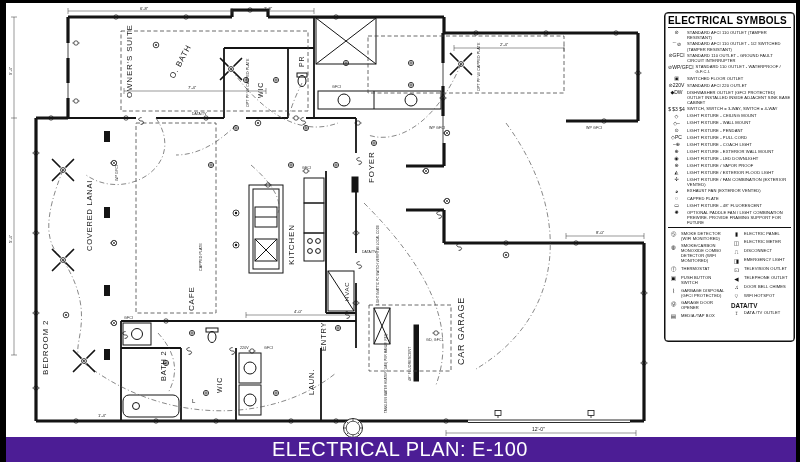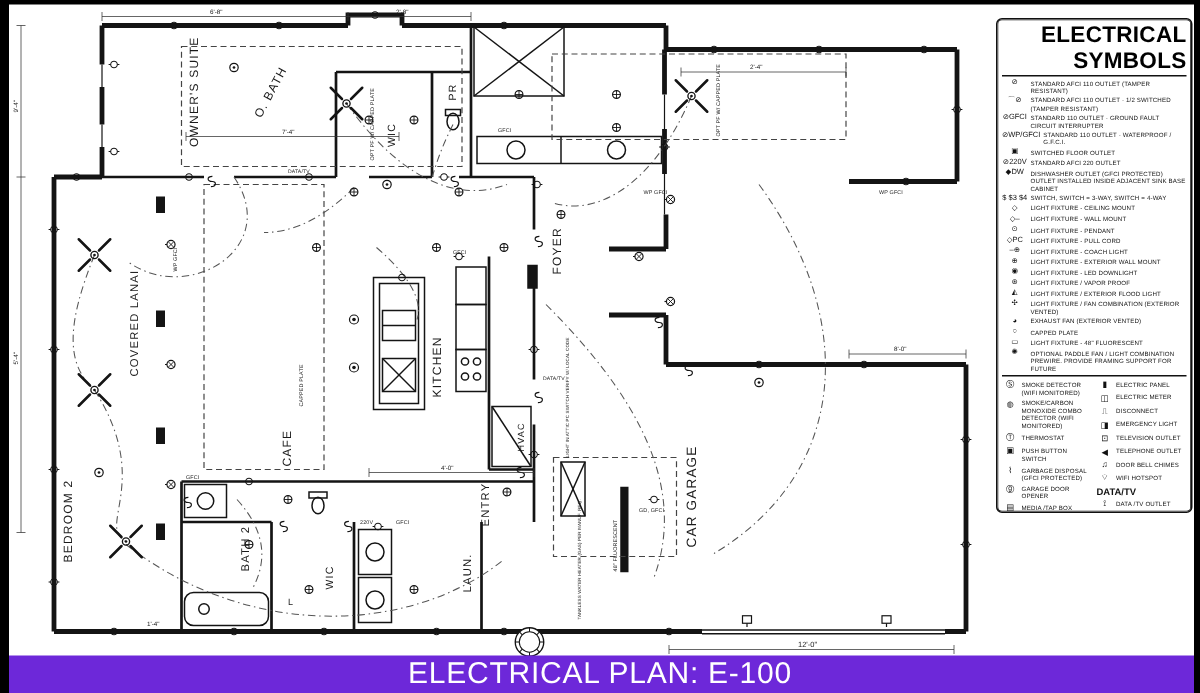--- a/index.html
+++ b/index.html
@@ -5,32 +5,32 @@
   html,body{margin:0;padding:0;background:#888;}
   .sheet{position:relative;width:800px;height:462px;background:#fff;
          border-left:6px solid #000;border-right:4px solid #000;border-top:3px solid #000;
          box-sizing:border-box;overflow:hidden;font-family:"Liberation Sans",sans-serif;}
   svg text{font-family:"Liberation Sans",sans-serif;fill:#1a1a1a;}
   .plan{position:absolute;left:0;top:0;}
   
   .legend{position:absolute;right:1px;top:9px;width:131px;height:330px;background:#fff;
           border:1.4px solid #111;border-radius:4px;box-sizing:border-box;padding:2px 3px;
           box-shadow:inset 0 0 0 0.5px #111;}
-  .legend h2{font-size:15px;font-weight:bold;text-align:right;margin:0 0 2px 0;
+  .legend h2{font-size:10px;font-weight:bold;text-align:left;margin:0 0 2px 0;
              border-bottom:1.3px solid #111;padding-bottom:1px;letter-spacing:0.2px;color:#000;}
   .lrow{display:flex;gap:2px;margin-bottom:1.2px;align-items:flex-start;}
   .lglyph{flex:0 0 17px;font-size:5px;line-height:1.1;text-align:center;color:#111;padding-top:0.4px;white-space:nowrap;}
   .llabel{font-size:4.1px;line-height:1.25;letter-spacing:0.1px;color:#111;}
   .lcols{display:flex;gap:3px;border-top:1.2px solid #111;margin-top:2px;padding-top:2.5px;}
   .lcol{flex:1;}
   .lcol .lrow{margin-bottom:2.4px;}
   .lcol .lglyph{flex:0 0 11px;font-size:5.6px;}
   .datatv-h{font-size:6.3px;font-weight:bold;color:#111;margin:1px 0 1px 0;}
   
-  .titlebar{position:absolute;left:-6px;right:-4px;bottom:0;height:25px;background:#6d28d9;
+  .titlebar{position:absolute;left:-6px;right:-4px;bottom:0;height:25px;background:#4c1d95;
             display:flex;align-items:center;justify-content:center;}
   .titlebar span{color:#fff;font-size:20px;letter-spacing:0.5px;}
 </style>
 </head>
 <body>
 
 <div class="sheet">
 
   <svg class="plan" width="660" height="437" viewBox="0 0 660 437">
     <defs>

